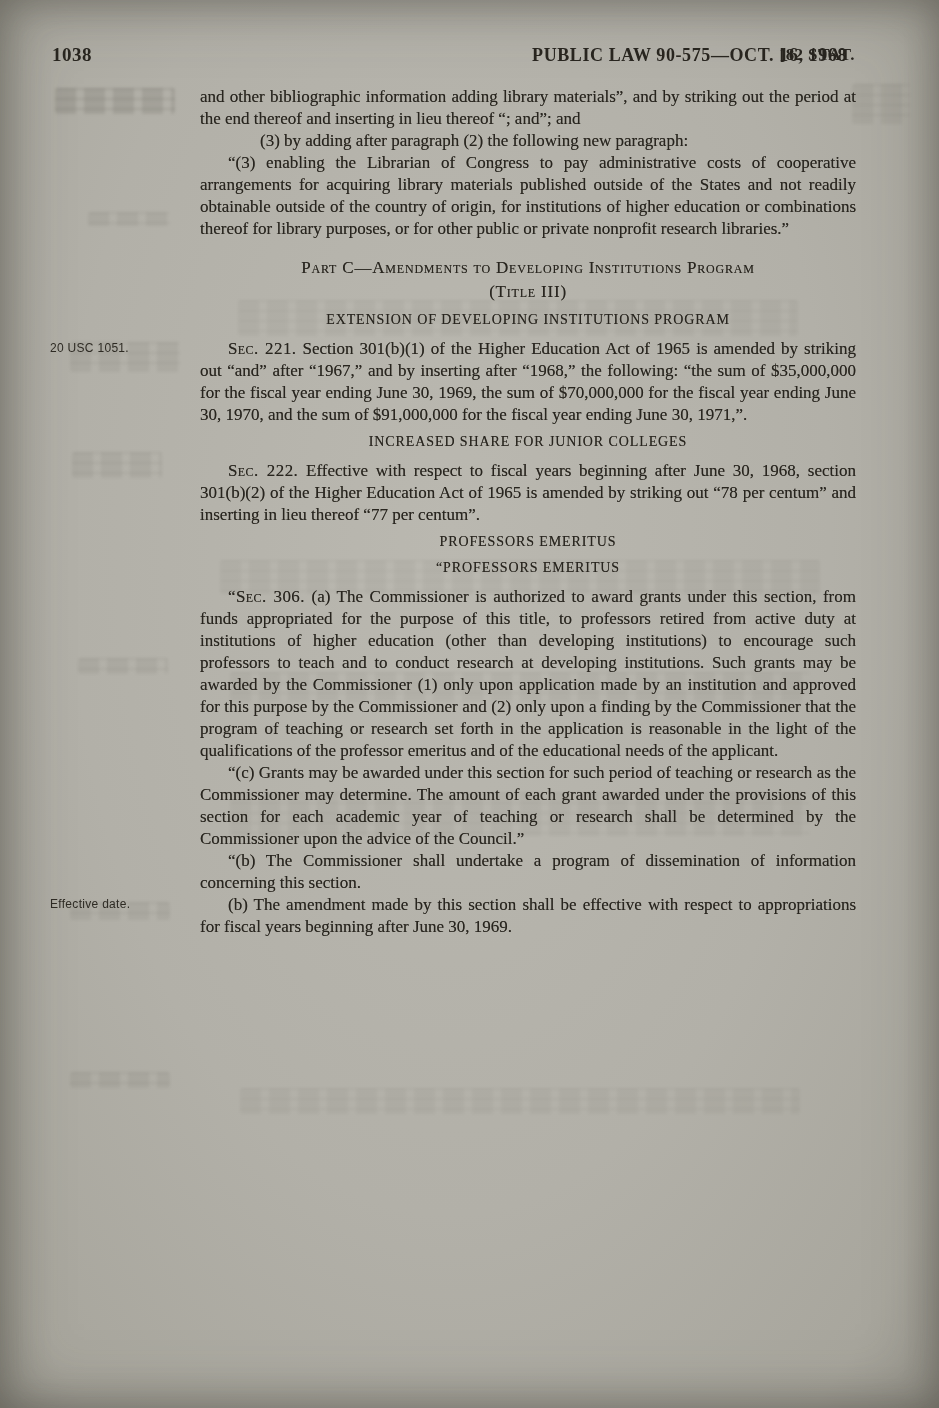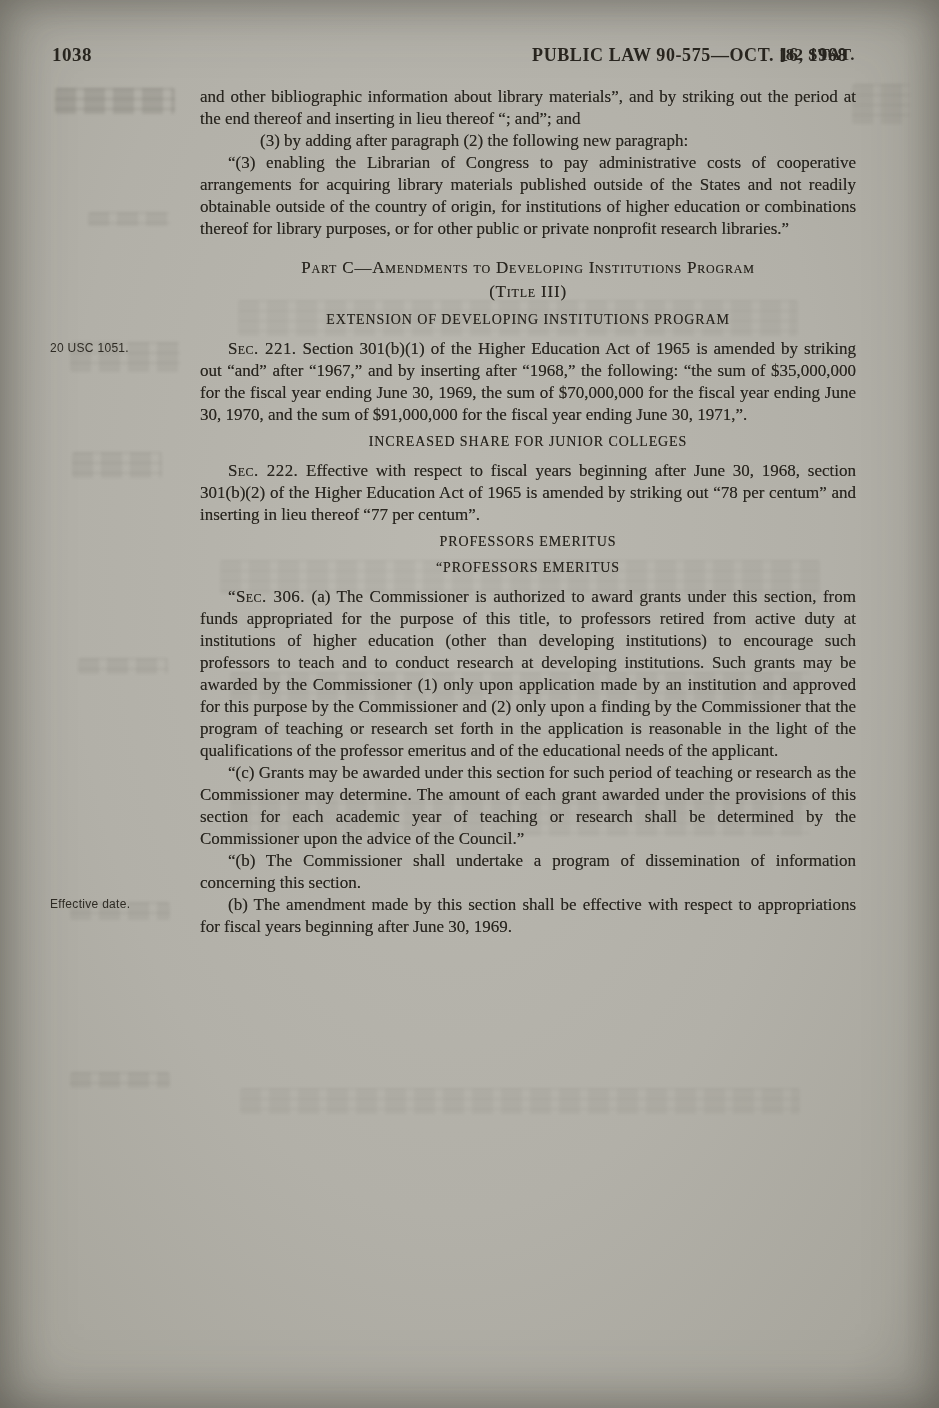--- a/index.html
+++ b/index.html
@@ -76,21 +76,21 @@
   <div class="smudge soft" style="left:230px;top:672px;width:580px;height:30px;"></div>
   <div class="smudge soft" style="left:230px;top:792px;width:580px;height:44px;"></div>
   <div class="smudge soft" style="left:240px;top:1088px;width:560px;height:26px;"></div>
 
   <span class="hdr-num">1038</span>
   <span class="hdr-title">PUBLIC LAW 90-575—OCT. 16, 1968</span>
   <span class="hdr-stat">[82 STAT.</span>
 
   <div class="content">
 
-    <p class="noindent">and other bibliographic information about library materials”, and by striking out the period at the end thereof and inserting in lieu thereof “; and”; and</p>
+    <p class="noindent">and other bibliographic information adding library materials”, and by striking out the period at the end thereof and inserting in lieu thereof “; and”; and</p>
 
     <p class="subindent">(3) by adding after paragraph (2) the following new paragraph:</p>
 
     <p class="indent">“(3) enabling the Librarian of Congress to pay administrative costs of cooperative arrangements for acquiring library materials published outside of the States and not readily obtainable outside of the country of origin, for institutions of higher education or combinations thereof for library purposes, or for other public or private nonprofit research libraries.”</p>
 
     <h2 class="part-heading">
       <span class="line">Part C—Amendments to Developing Institutions Program</span>
       <span class="line">(Title III)</span>
     </h2>
 

